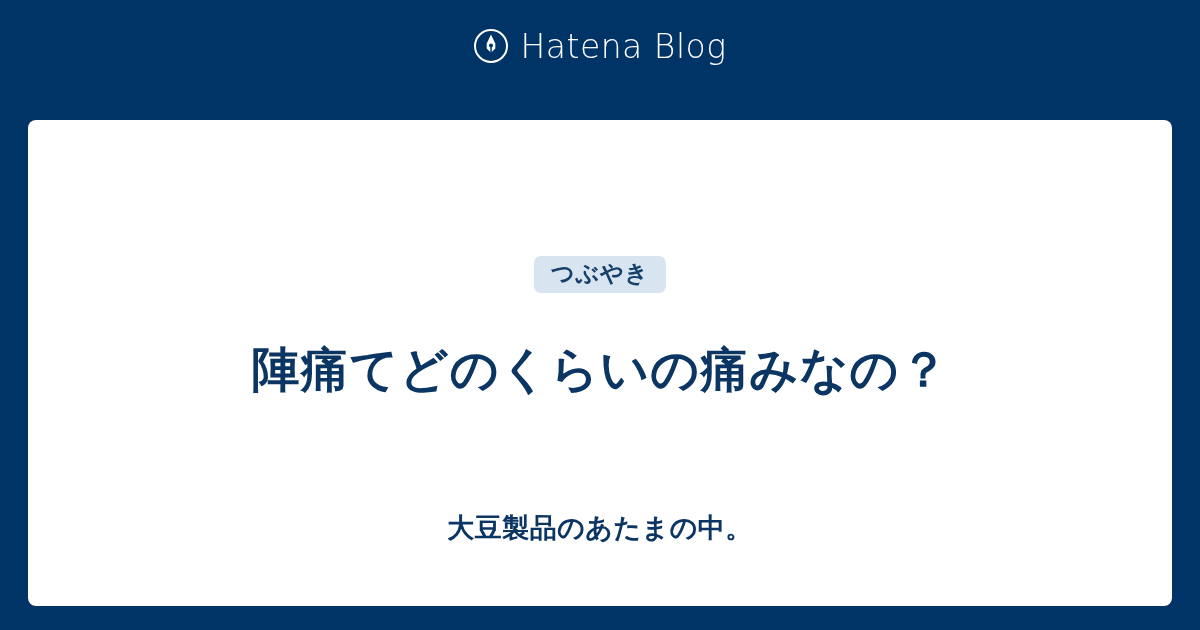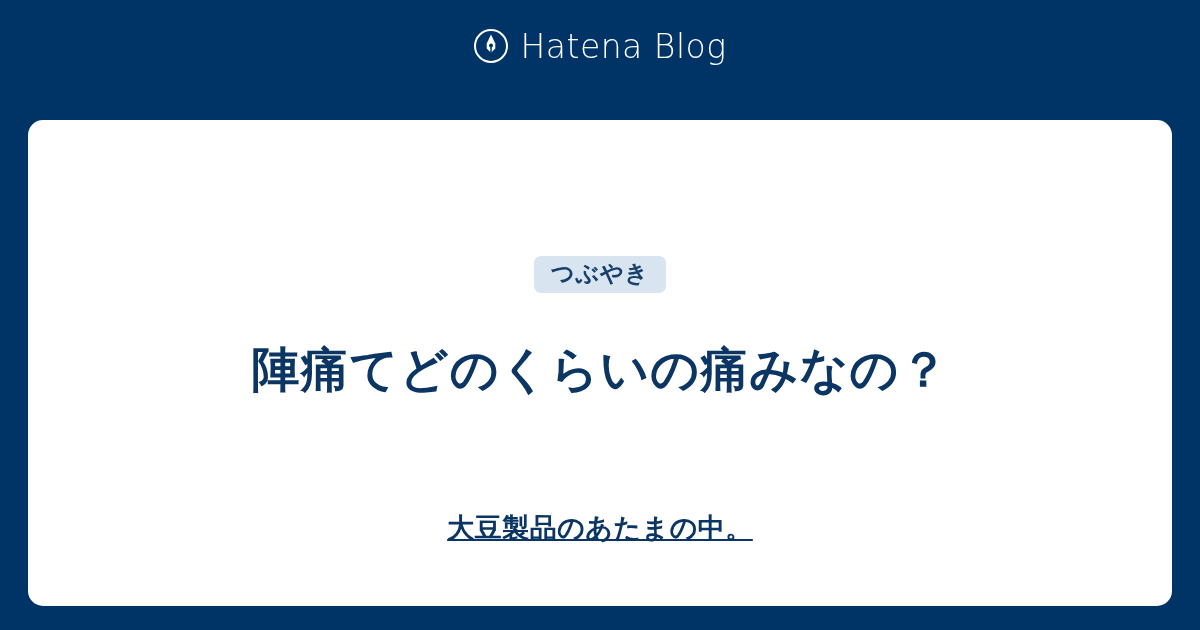--- a/index.html
+++ b/index.html
@@ -54,21 +54,21 @@
   }
 
   
   .content-card {
     position: absolute;
     left: 28px;
     top: 120px;
     width: 1144px;
     height: 486px;
     background: #ffffff;
-    border-radius: 15px;
+    border-radius: 8px;
     box-sizing: border-box;
     display: flex;
     flex-direction: column;
     align-items: flex-start;
   }
 
   .card-inner {
     width: 100%;
     height: 100%;
     position: relative;
@@ -117,21 +117,20 @@
     width: 100%;
     text-align: center;
     color: #0b3562;
     font-size: 27px;
     font-weight: 700;
     line-height: 1.3;
     letter-spacing: 0.5px;
     padding: 0 60px;
     box-sizing: border-box;
     font-family: "DejaVu Sans", "Liberation Sans", sans-serif;
-    text-decoration: underline;
   }
 </style>
 </head>
 <body>
 
 <div class="ogp-root">
 
   <div class="brand-bar">
     <span class="brand-logo-icon">
       <svg viewBox="0 0 36 36" width="36" height="36" aria-hidden="true">

